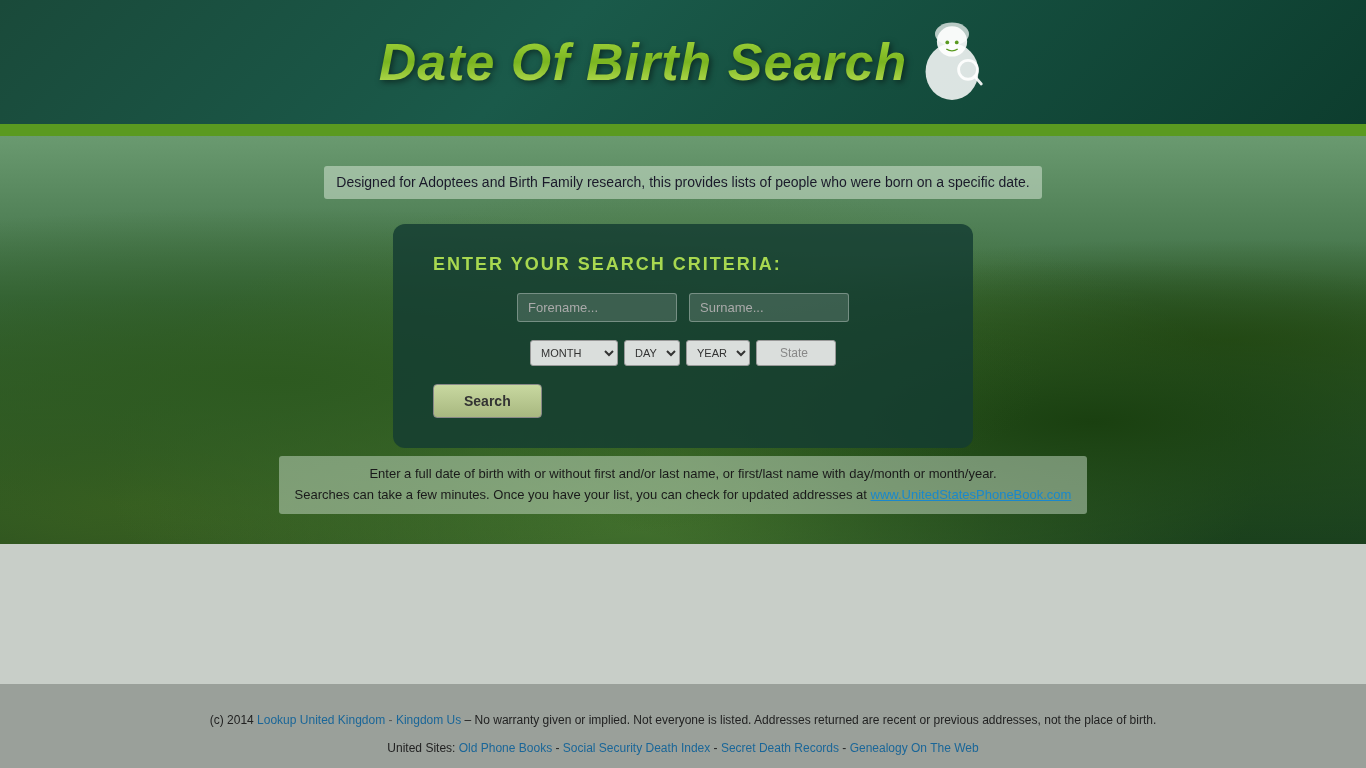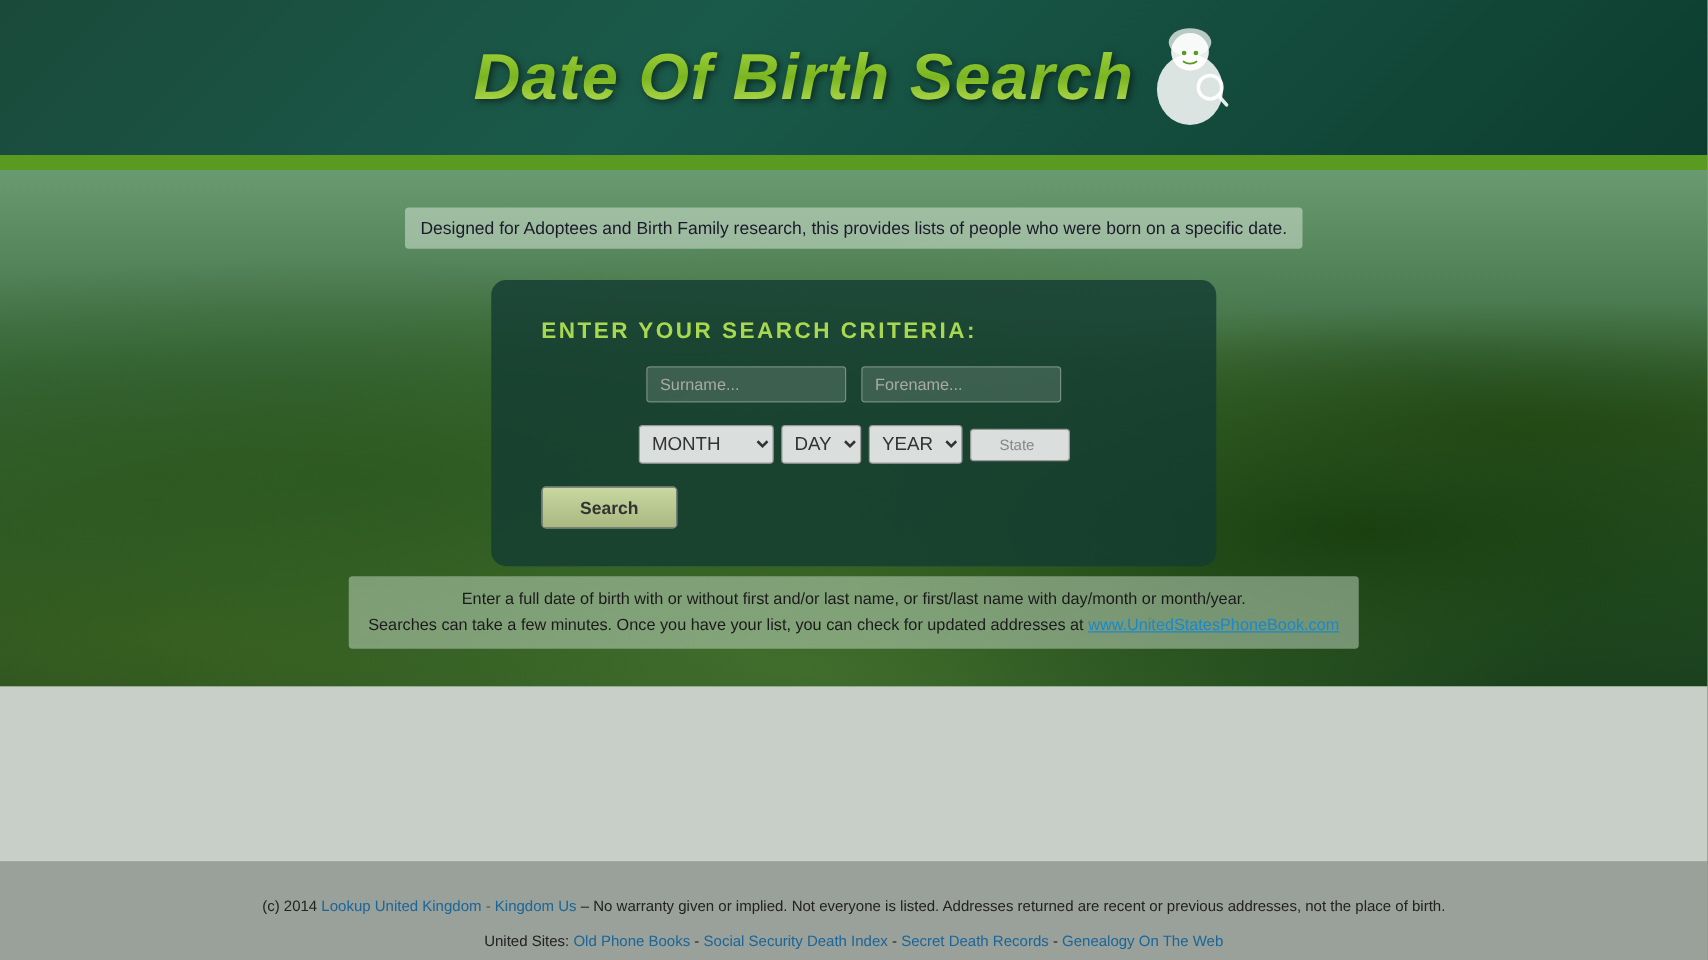--- a/index.html
+++ b/index.html
@@ -129,21 +129,21 @@
       align-items: center;
       justify-content: center;
       width: 100%;
     }
     .date-select {
       background: rgba(240,240,240,0.9);
       border: 1px solid #999;
       color: #333;
       padding: 5px 6px;
       border-radius: 3px;
-      font-size: 15px;
+      font-size: 11px;
       cursor: pointer;
     }
     .state-input {
       background: rgba(240,240,240,0.9);
       border: 1px solid #999;
       color: #333;
       padding: 5px 23px;
       border-radius: 3px;
       font-size: 12px;
       width: 80px;
@@ -224,22 +224,22 @@
 
 <div id="green-bar"></div>
 
 <div id="hero">
   <p id="subtitle">Designed for Adoptees and Birth Family research, this provides lists of people who were born on a specific date.</p>
 
   <div id="search-box">
     <div id="search-title">ENTER YOUR SEARCH CRITERIA:</div>
 
     <div class="input-row">
+      <input class="name-input" type="text" placeholder="Forename..." style="">
       <input class="name-input" type="text" placeholder="Surname..." style="">
-      <input class="name-input" type="text" placeholder="Forename..." style="">
     </div>
 
     <div class="date-row">
       <select class="date-select">
         <option>MONTH</option>
         <option>January</option><option>February</option><option>March</option>
         <option>April</option><option>May</option><option>June</option>
         <option>July</option><option>August</option><option>September</option>
         <option>October</option><option>November</option><option>December</option>
       </select>

